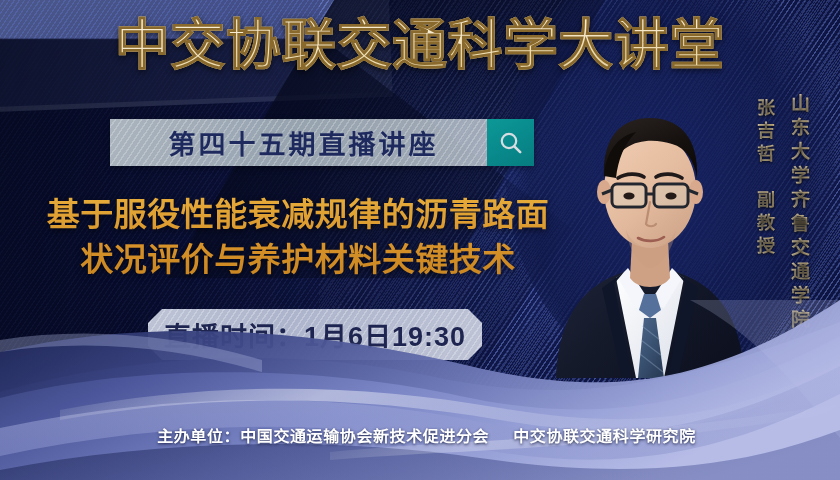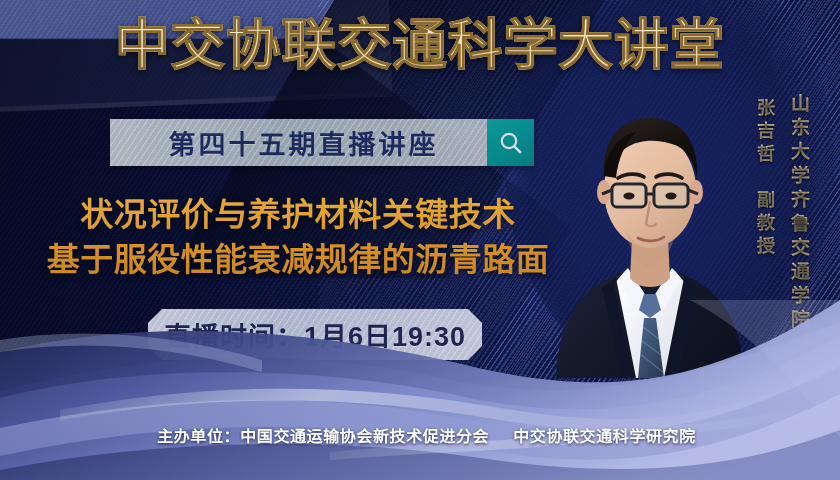--- a/index.html
+++ b/index.html
@@ -365,22 +365,22 @@
       <span>
         <svg width="26" height="26" viewBox="0 0 26 26" xmlns="http://www.w3.org/2000/svg">
           <circle cx="11" cy="11" r="7.2" fill="none" stroke="#d6dde2" stroke-width="2.2"></circle>
           <line x1="16.3" y1="16.3" x2="22.2" y2="22.2" stroke="#d6dde2" stroke-width="2.6" stroke-linecap="round"></line>
         </svg>
       </span>
     </div>
   </div>
 
   <div class="lecture-title">
+    <span class="ln">基于服役性能衰减规律的沥青路面</span>
     <span class="ln">状况评价与养护材料关键技术</span>
-    <span class="ln">基于服役性能衰减规律的沥青路面</span>
   </div>
 
   <div class="time-badge">
     <span class="time-badge-text">直播时间：1月6日19:30</span>
   </div>
 
   <div class="portrait">
     <svg viewBox="0 0 196 300" xmlns="http://www.w3.org/2000/svg">
       <defs>
         <linearGradient id="skin" x1="0.2" y1="0" x2="0.9" y2="1">

